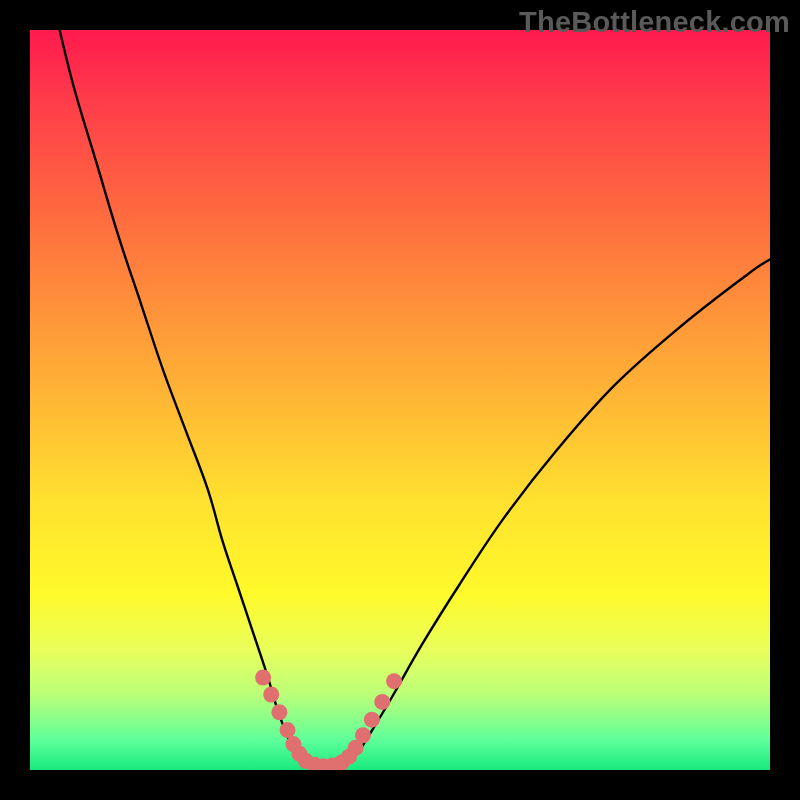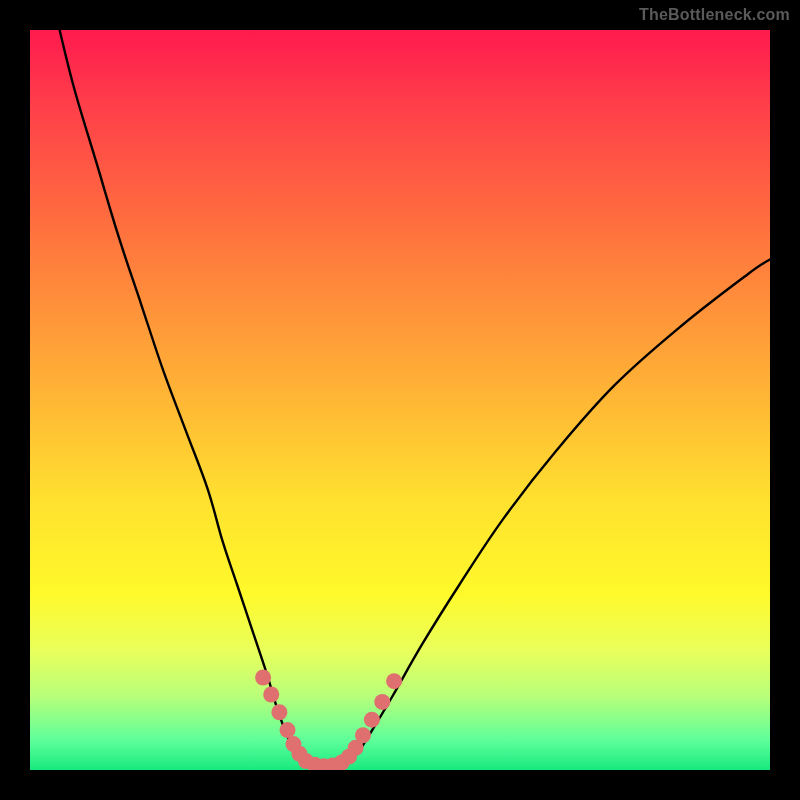--- a/index.html
+++ b/index.html
@@ -36,21 +36,21 @@
     left: 0; top: 0;
     width: 740px;
     height: 740px;
     pointer-events: none;
   }
   .watermark {
     position: absolute;
     top: 6px;
     right: 10px;
     font-family: Arial, Helvetica, sans-serif;
-    font-size: 16px;
+    font-size: 29px;
     font-weight: 600;
     color: #5a5a5a;
     letter-spacing: 0.2px;
     user-select: none;
   }
 </style>
 </head>
 <body>
 
 <div class="stage">

